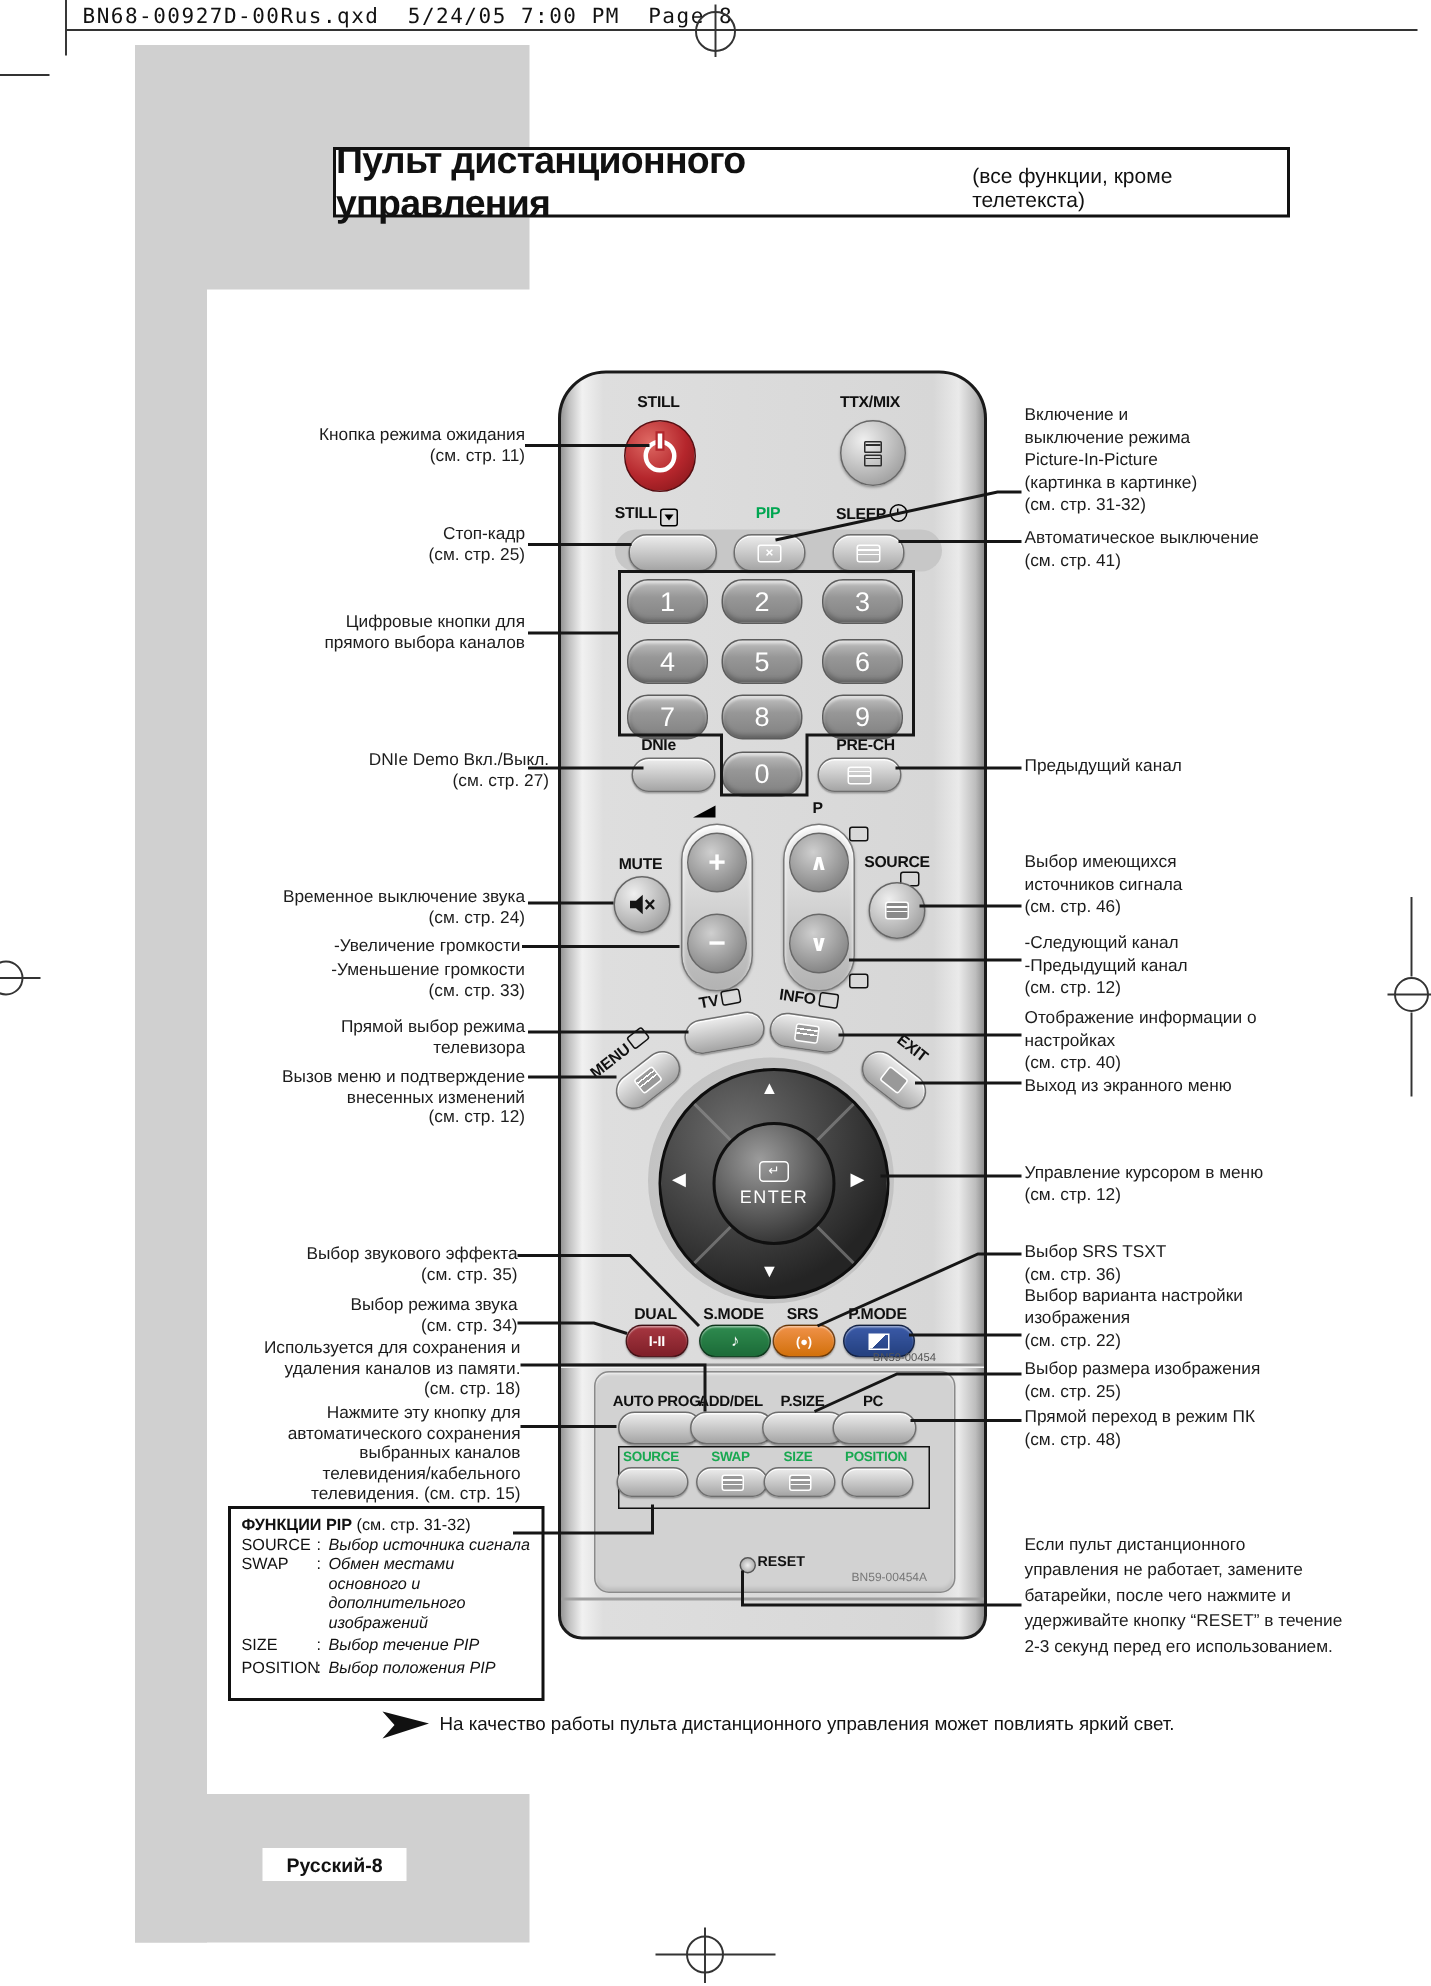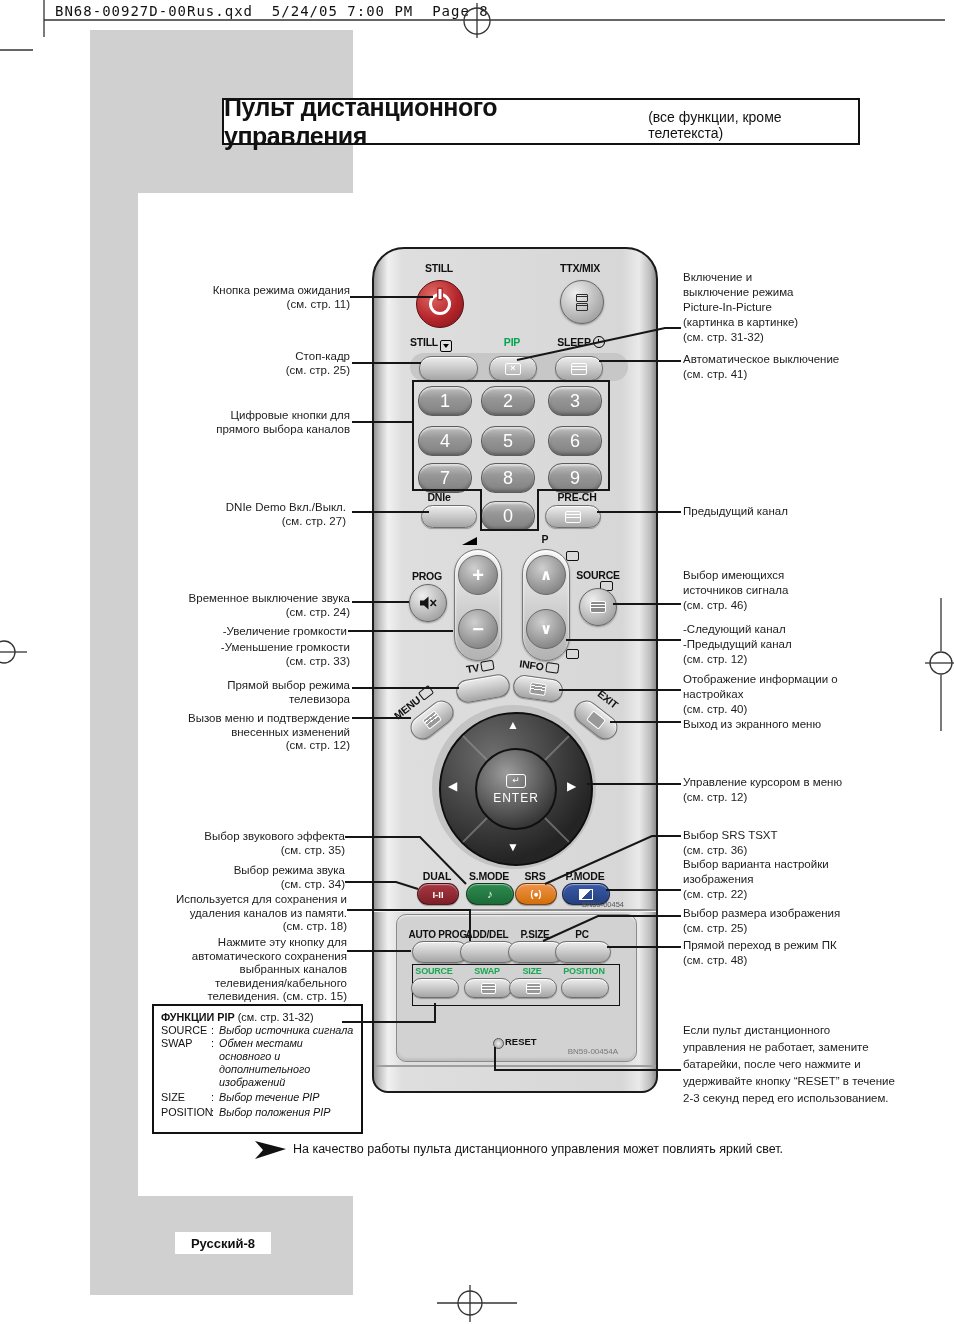--- a/index.html
+++ b/index.html
@@ -131,21 +131,21 @@
     <div class="abs dig cen" style="left:174px;top:214px;width:52px;height:28px;">9</div>
     <div class="abs dig cen" style="left:107px;top:252px;width:52px;height:28px;">0</div>
 
     <div class="abs lab" style="left:30px;top:242px;width:70px;">DNIe</div>
     <div class="abs pill" style="left:47px;top:256px;width:54px;height:21px;"></div>
     <div class="abs lab" style="left:168px;top:242px;width:70px;">PRE-CH</div>
     <div class="abs pill cen" style="left:171px;top:256px;width:54px;height:21px;">
       <span class="scr lines"></span>
     </div>
 
-    <div class="abs lab" style="left:25px;top:321px;width:56px;">PROG</div>
+    <div class="abs lab" style="left:25px;top:321px;width:56px;">MUTE</div>
     <div class="abs cirbtn cen" style="left:35px;top:335px;width:36px;height:36px;">
       <svg width="19" height="14" viewBox="0 0 19 14">
         <polygon points="1,4.5 5,4.5 9.5,0.5 9.5,13.5 5,9.5 1,9.5" fill="#151515"></polygon>
         <path d="M11.5,4 L17,10 M17,4 L11.5,10" stroke="#151515" stroke-width="1.6"></path>
       </svg>
     </div>
     <div class="abs wedge" style="left:88px;top:288px;"></div>
     <div class="abs rocker" style="left:80px;top:300px;width:46px;height:110px;"></div>
     <div class="abs rkb cen" style="left:84px;top:306px;width:38px;height:38px;font-size:20px;">+</div>
     <div class="abs rkb cen" style="left:84px;top:360px;width:38px;height:38px;font-size:20px;">−</div>
@@ -247,21 +247,21 @@
     <div class="abs" style="left:170px;top:798px;width:74px;font-size:8px;color:#777;text-align:right;">BN59-00454A</div>
     <div class="abs" style="left:0;top:816px;width:282px;height:1.5px;background:#9f9f9f;"></div>
   </div>
 
   <div class="abs clab l" style="left:140px;top:284px;width:210px;">Кнопка режима ожидания
 (см. стр. 11)</div>
   <div class="abs clab l" style="left:140px;top:350px;width:210px;">Стоп-кадр
 (см. стр. 25)</div>
   <div class="abs clab l" style="left:140px;top:409px;width:210px;">Цифровые кнопки для
 прямого выбора каналов</div>
-  <div class="abs clab l" style="left:136px;top:501px;width:210px;text-align:right;">DNIe Demo Вкл./Выкл.
+  <div class="abs clab l" style="left:156px;top:501px;width:210px;text-align:right;">DNIe Demo Вкл./Выкл.
 (см. стр. 27)</div>
   <div class="abs clab l" style="left:140px;top:592px;width:210px;">Временное выключение звука
 (см. стр. 24)</div>
   <div class="abs clab l" style="left:140px;top:625px;width:207px;">-Увеличение громкости</div>
   <div class="abs clab l" style="left:140px;top:641px;width:210px;">-Уменьшение громкости
 (см. стр. 33)</div>
   <div class="abs clab l" style="left:140px;top:679px;width:210px;">Прямой выбор режима
 телевизора</div>
   <div class="abs clab l" style="left:140px;top:712px;width:210px;">Вызов меню и подтверждение
 внесенных изменений

